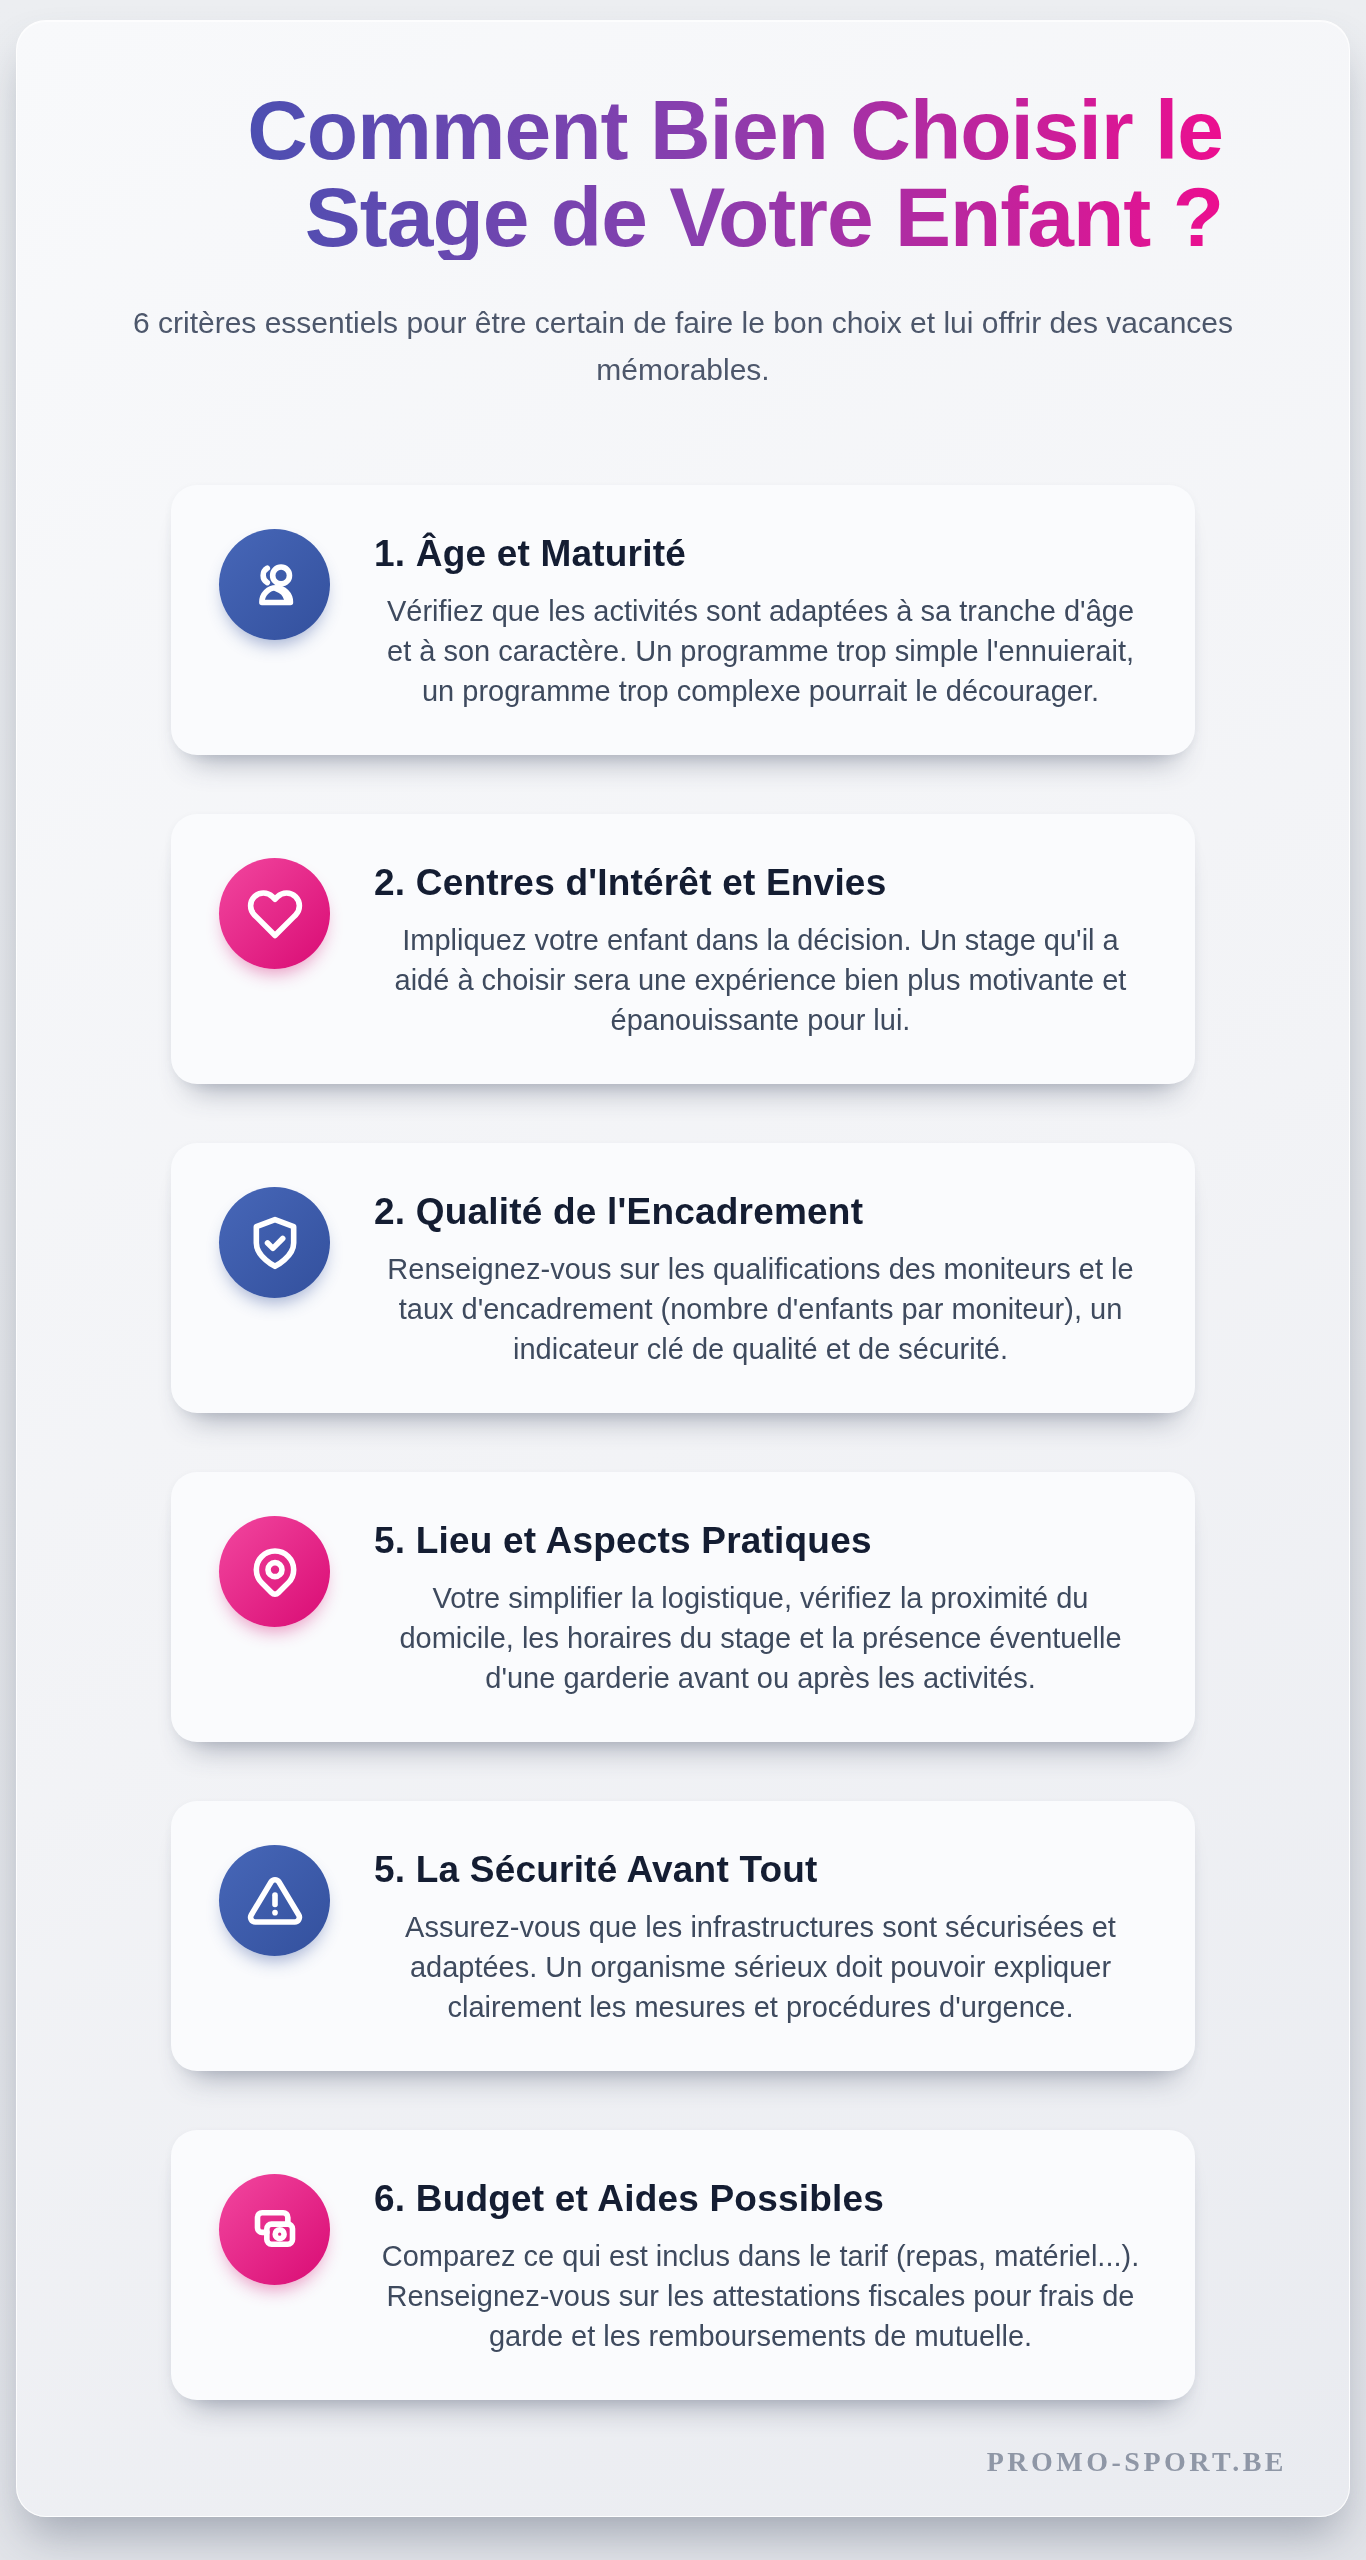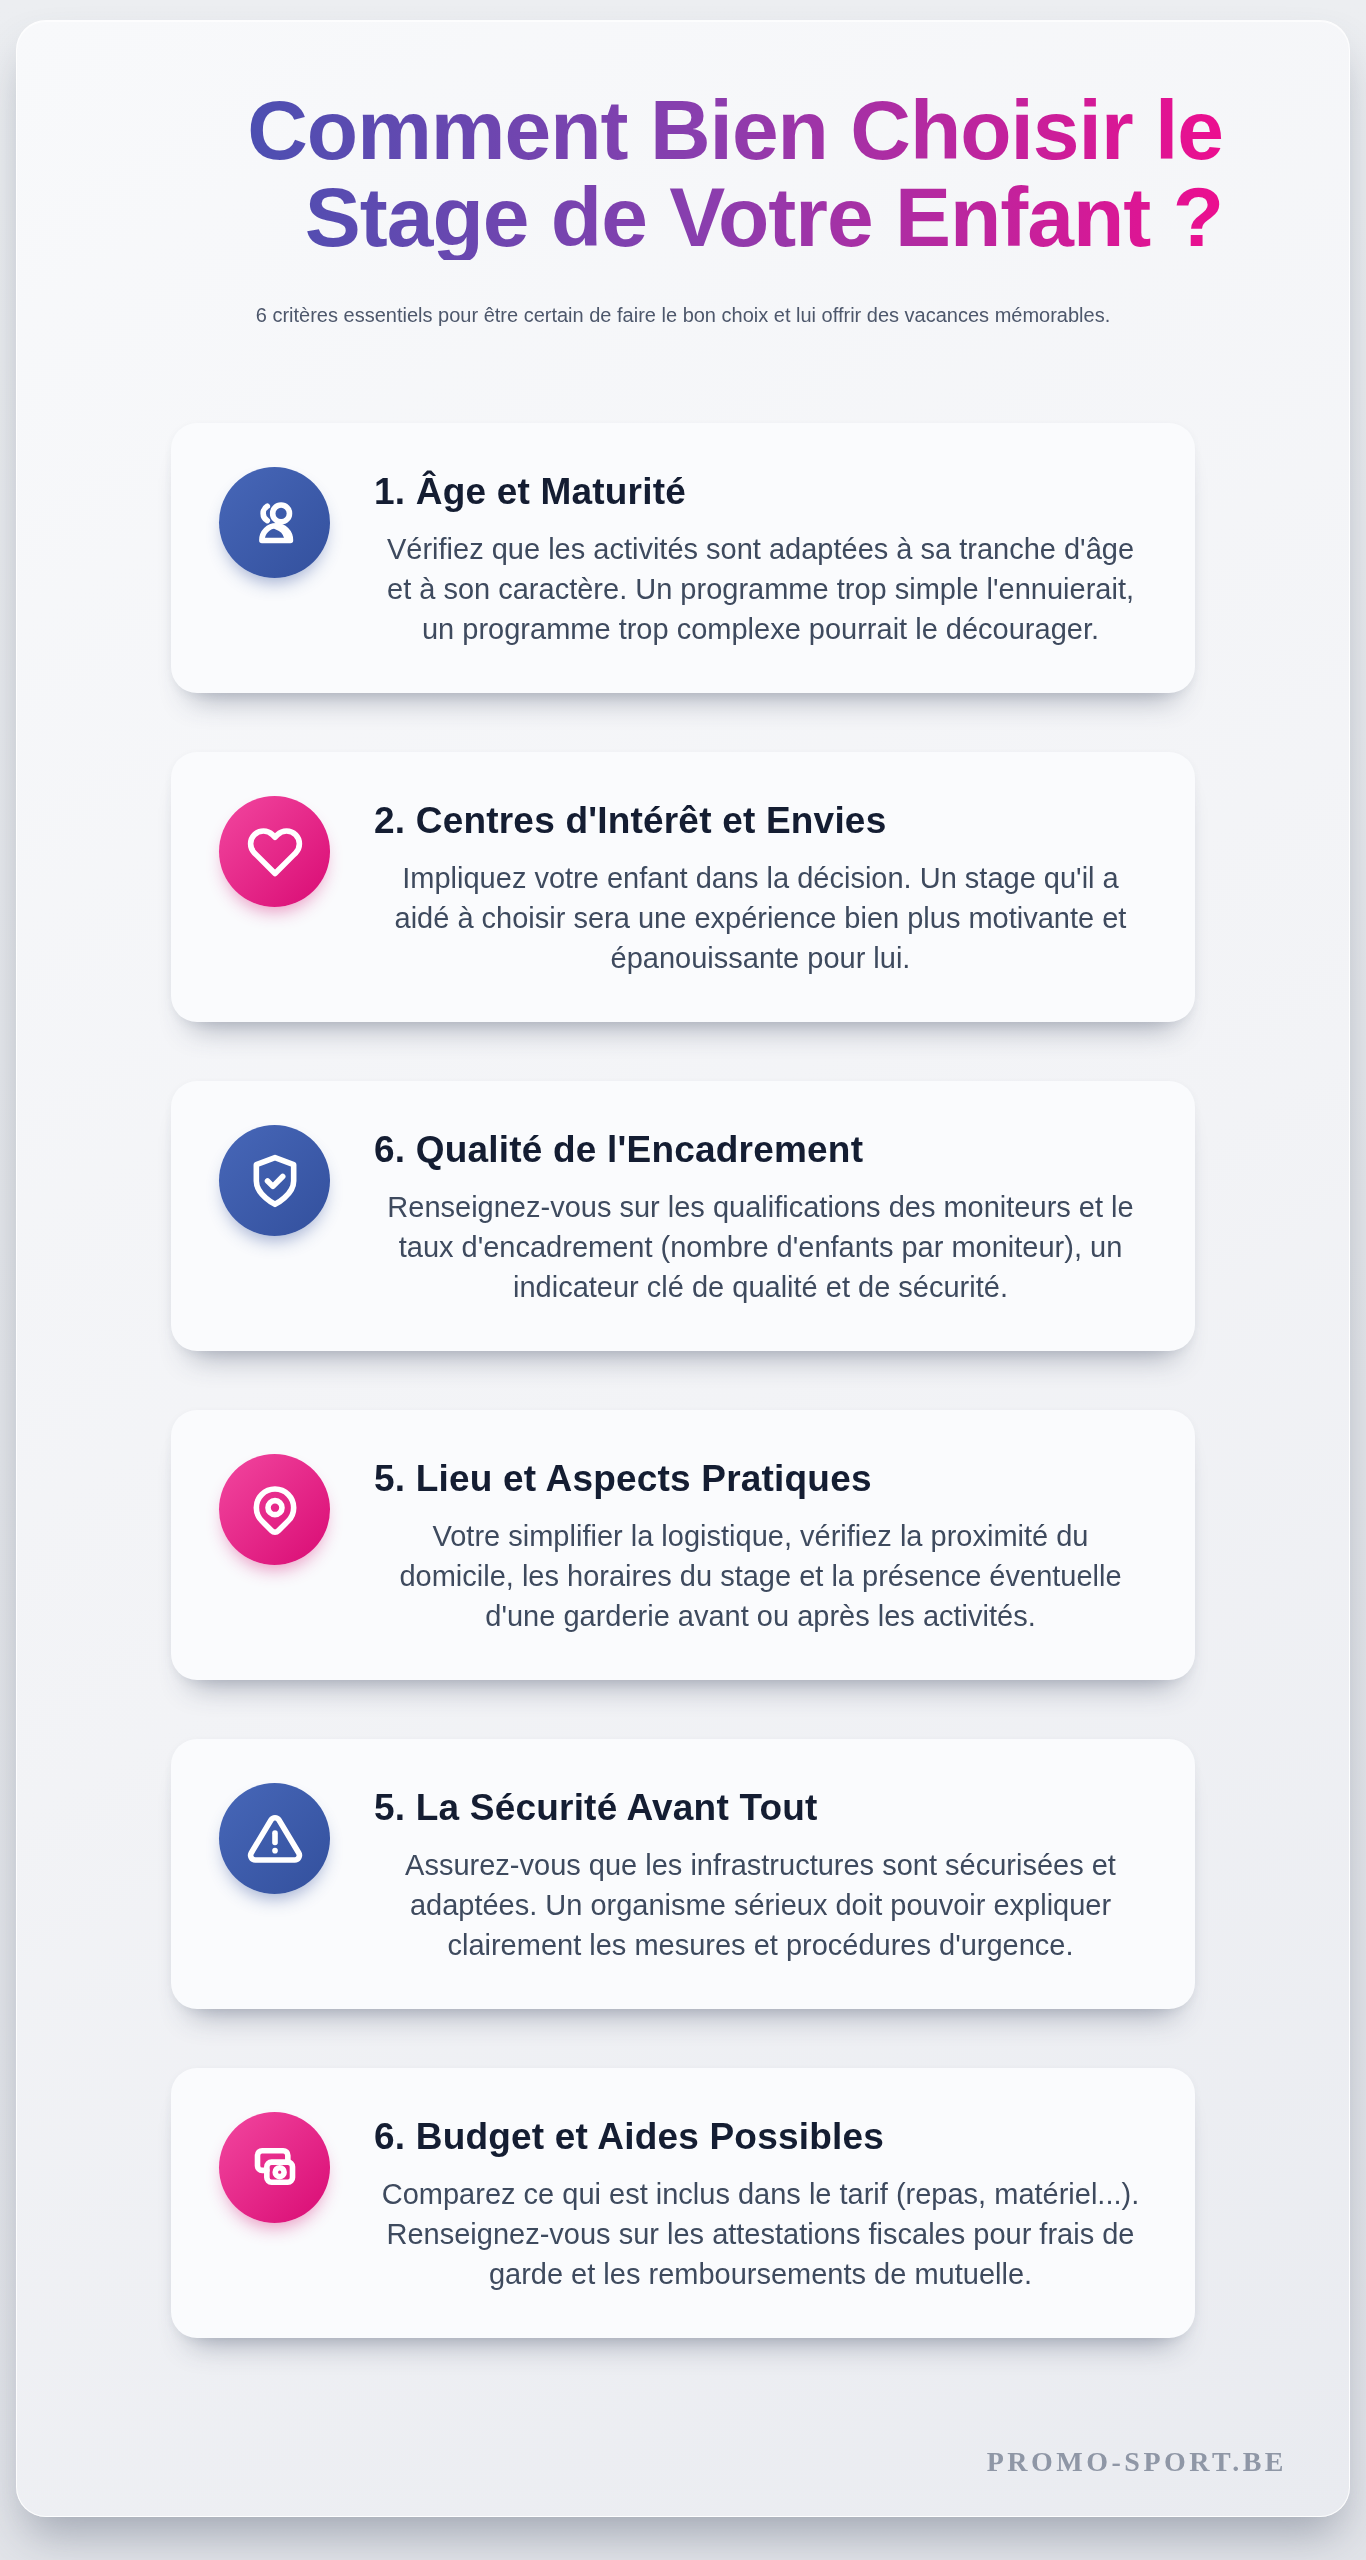--- a/index.html
+++ b/index.html
@@ -31,21 +31,21 @@
     background: linear-gradient(90deg, #3e53b2 0%, #8a3eae 52%, #ec0e8f 100%);
     -webkit-background-clip: text;
     background-clip: text;
     color: transparent;
     -webkit-text-fill-color: transparent;
   }
   .page-subtitle {
     margin: 40px auto 0;
     max-width: 1180px;
     text-align: center;
-    font-size: 20px;
+    font-size: 30px;
     line-height: 1.55;
     color: #4d576b;
   }
   .cards {
     margin-top: 92px;
     display: flex;
     flex-direction: column;
     gap: 59px;
     align-items: center;
   }
@@ -149,21 +149,21 @@
     </article>
 
     <article class="card">
       <span class="icon-circle blue">
         <svg viewBox="0 0 24 24" aria-hidden="true">
           <path d="M12 22s8-4 8-10V5l-8-3-8 3v7c0 6 8 10 8 10z"></path>
           <polyline points="8.8 12 11.1 14.3 15.3 10.1"></polyline>
         </svg>
       </span>
       <div class="card-text">
-        <h2 class="card-title">6. Qualité de l'Encadrement</h2>
+        <h2 class="card-title">2. Qualité de l'Encadrement</h2>
         <p class="card-body">Renseignez-vous sur les qualifications des moniteurs et le taux d'encadrement (nombre d'enfants par moniteur), un indicateur clé de qualité et de sécurité.</p>
       </div>
     </article>
 
     <article class="card">
       <span class="icon-circle pink">
         <svg viewBox="0 0 24 24" aria-hidden="true">
           <path d="M17.66 16.66L13.41 20.9a2 2 0 0 1-2.83 0l-4.24-4.24a8 8 0 1 1 11.32 0z"></path>
           <circle cx="12" cy="11" r="3"></circle>
         </svg>

